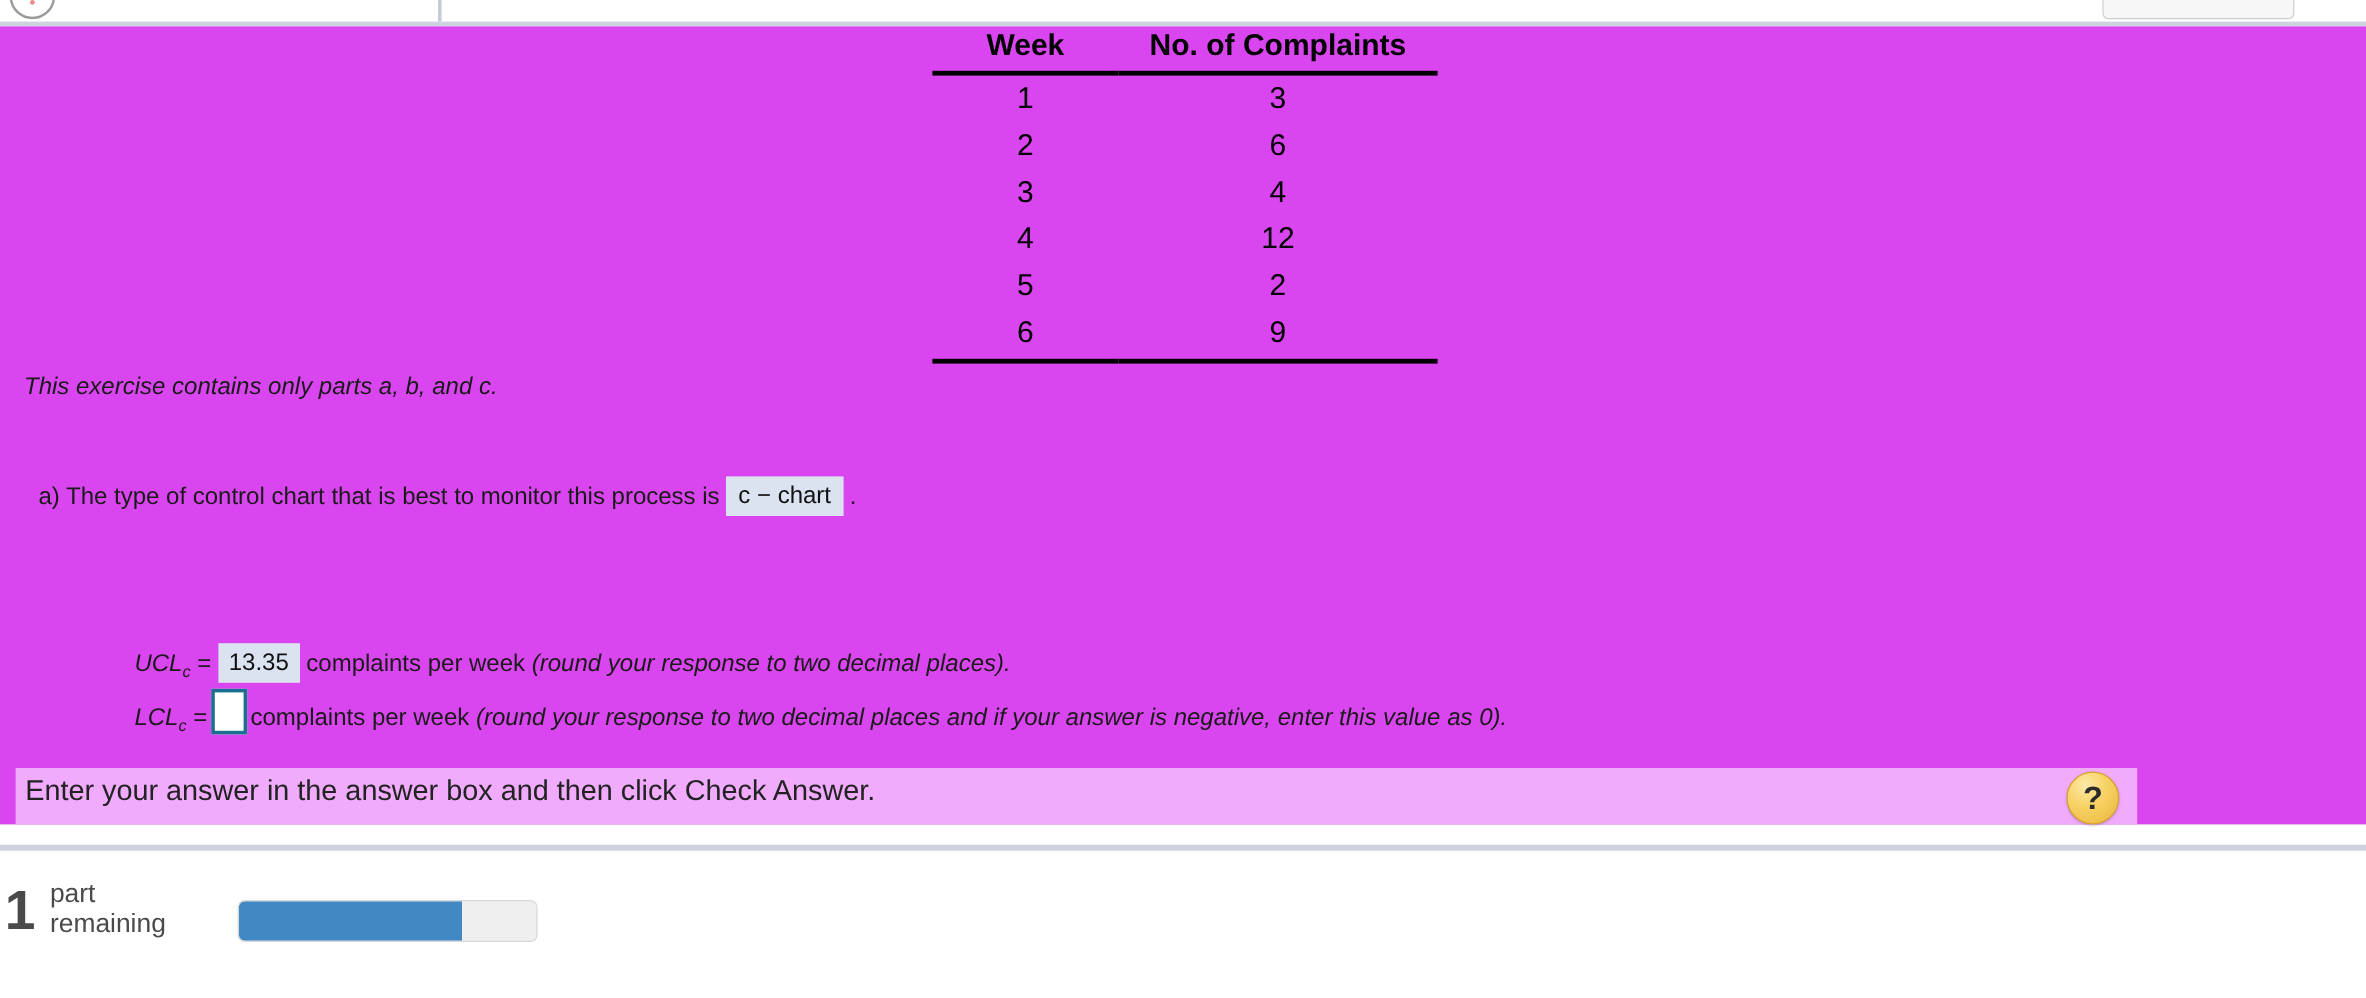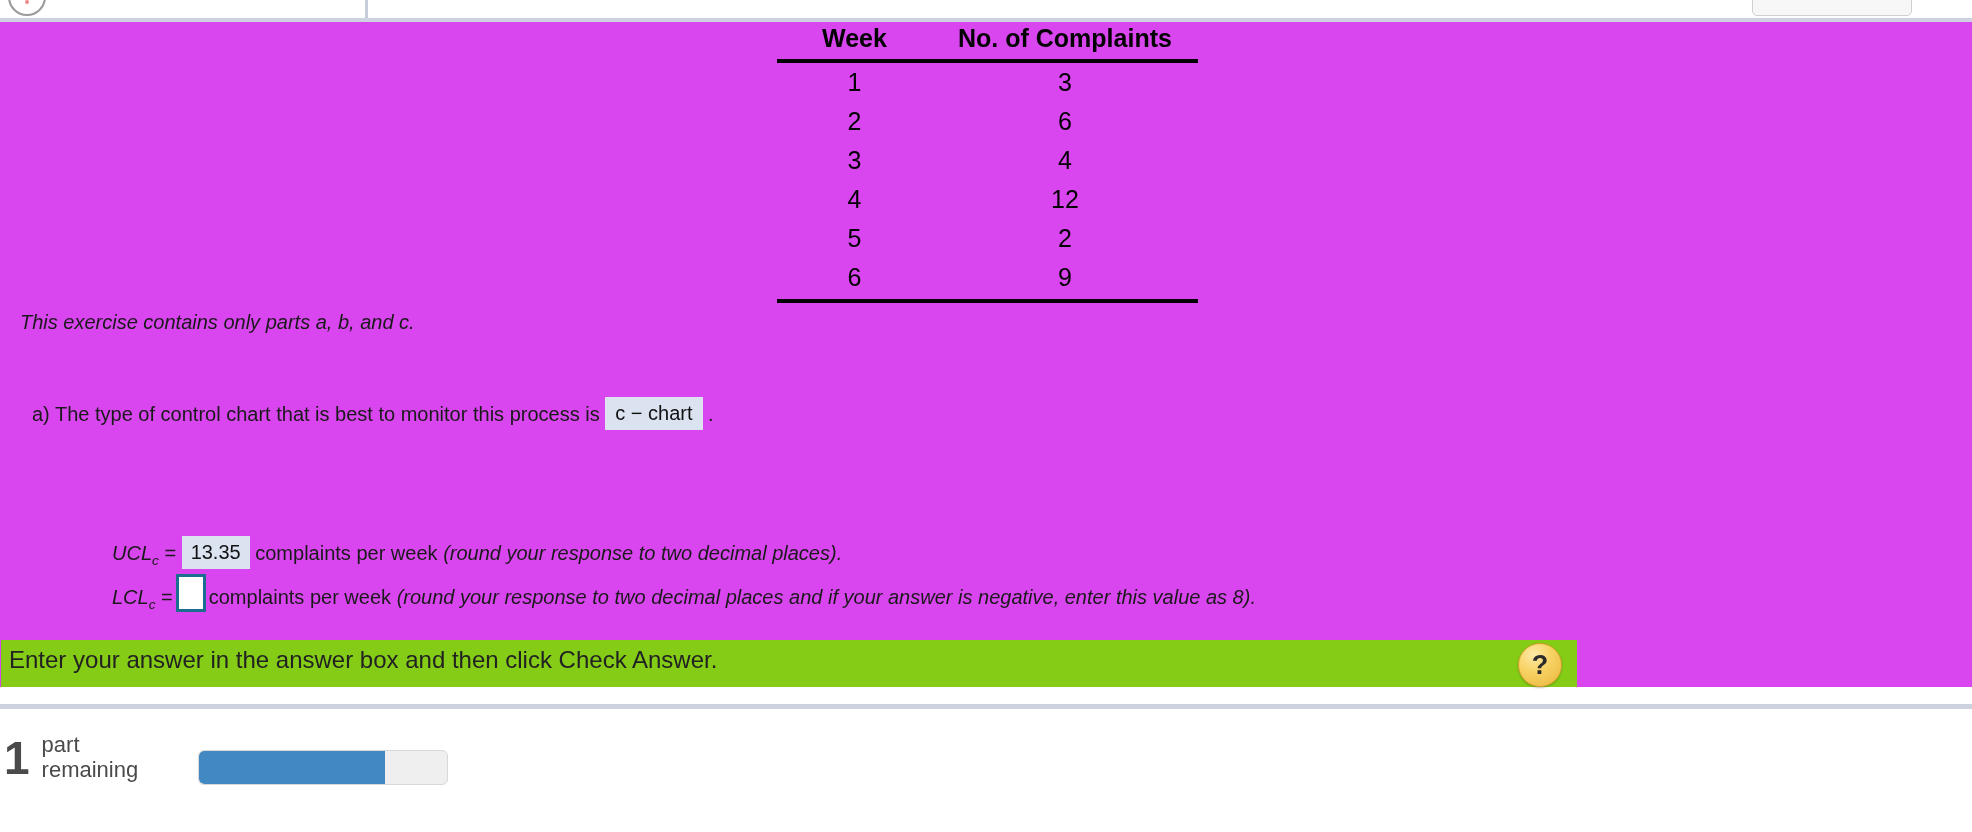--- a/index.html
+++ b/index.html
@@ -103,22 +103,22 @@
 
   .line-ucl { left:112px; top:494px; font-style: normal; margin-top: 20px; }
   .line-lcl { left:112px; top:552px; font-style: normal; }
 
   .mathvar { font-style: italic; font-weight: normal; }
   .mathvar sub { font-size: 0.68em; font-style: italic; }
   .ital { font-style: italic; }
 
   
   .instruction {
-    position:absolute; left:1px; top:640px; width:1576px; height:47px;
-    background:#84cc16;
+    position:absolute; left:13px; top:640px; width:1768px; height:47px;
+    background:#f0abfc;
   }
   .instruction .txt {
     position:absolute; left:8px; top:6px;
     font-size:24px; color:#222;
     white-space:nowrap;
   }
   .help-btn {
     position:absolute; right:15px; top:3px;
     width:44px; height:44px; border-radius:50%;
     background: radial-gradient(circle at 35% 25%, #fde9a8 0%, #f7d264 42%, #eab63c 100%);
@@ -228,21 +228,21 @@
       <span class="mathvar"><span>UCL</span><sub>c</sub></span>
       <span>=</span>
       <span class="ans-highlight num">13.35</span>
       <span>complaints per week</span>
       <span class="ital">(round your response to two decimal places).</span>
     </div>
 
     <div class="prose line-lcl">
       <span class="mathvar"><span>LCL</span><sub>c</sub></span>
       <span>=</span><span class="empty-input"></span><span>complaints per week</span>
-      <span class="ital">(round your response to two decimal places and if your answer is negative, enter this value as 8).</span>
+      <span class="ital">(round your response to two decimal places and if your answer is negative, enter this value as 0).</span>
     </div>
 
   </div>
 
   <div class="instruction">
     <div class="txt">Enter your answer in the answer box and then click Check Answer.</div>
     <div class="help-btn">?</div>
   </div>
 
   <div class="bottom-rule"></div>

